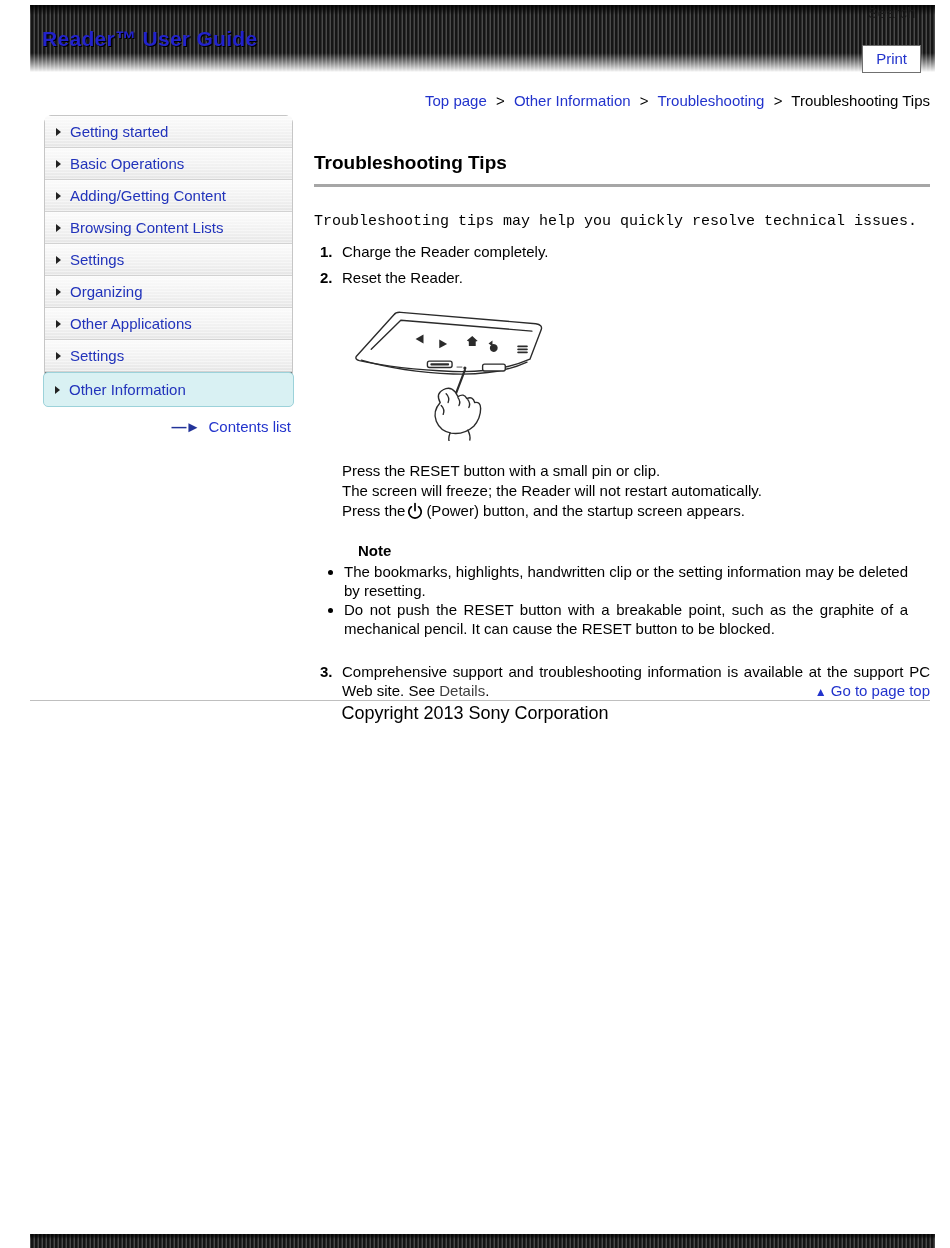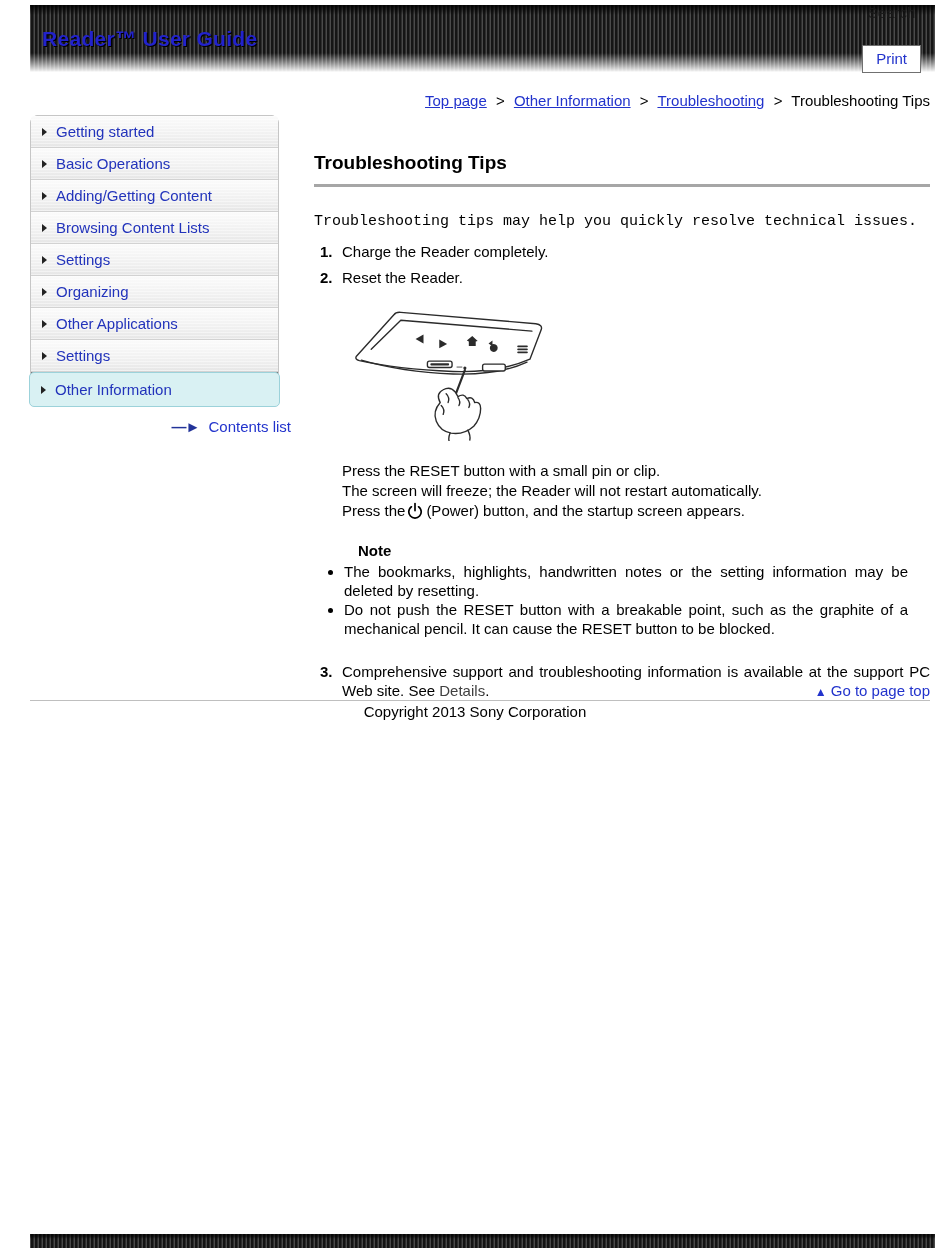--- a/index.html
+++ b/index.html
@@ -27,27 +27,27 @@
   .header-right{ margin-left:auto; display:flex; align-items:center; gap:24px; padding-right:14px;flex-direction:column; }
   .search-link{ color:#1a1a1a; font-size:15px; }
   .print-button{
     background:#fff; border:1px solid #707070; color:#2233cc; font-size:15px;
     padding:4px 13px; line-height:18px; cursor:pointer;
     font-family:"Liberation Sans","DejaVu Sans",sans-serif;
   }
 
   
   .breadcrumb{ position:absolute; top:92px; right:20px; font-size:15px; white-space:nowrap; }
-  .breadcrumb .bc-link{ color:#2233cc;text-decoration:underline; }
+  .breadcrumb .bc-link{ color:#2233cc; }
   .breadcrumb .bc-sep{ color:#000; margin:0 5px; }
   .breadcrumb .bc-current{ color:#000; }
 
   
   .sidebar{
-    position:absolute; left:30px; top:115px; width:249px;
+    position:absolute; left:44px; top:115px; width:249px;
     border:1px solid #c6c6c6; border-radius:8px; background:#737373;
   }
   .side-item{
     height:32px; display:flex; align-items:center; cursor:pointer;
     border-bottom:1px solid #d2d2d2;
     background:
       repeating-linear-gradient(180deg, rgba(255,255,255,.45) 0 1px, rgba(0,0,0,0) 1px 3px),
       linear-gradient(180deg,#fbfbfb 0%,#efefef 70%,#e6e6e6 100%);
   }
   .side-item:first-child{ border-radius:3px 3px 0 0; }
@@ -87,21 +87,21 @@
 
   .note{ margin:20px 0 24px 6px; width:588px; }
   .note-title{ font-weight:bold; line-height:19px;margin-left:38px; }
   .note ul{ margin:2px 0 0 0; padding-left:24px; }
   .note li{ line-height:19px; text-align:justify; margin:0; }
 
   
   .go-top{ position:absolute; top:682px; right:20px; font-size:15px; color:#2233cc; }
   .go-top .up-tri{ font-size:12px; margin-right:4px; }
   .footer-rule{ position:absolute; top:700px; left:30px; width:900px; border-top:1px solid #bfbfbf; }
-  .copyright{ position:absolute; top:703px; left:0; width:950px; text-align:center; font-size:15px; }
+  .copyright{ position:absolute; top:703px; left:0; width:950px; text-align:center; font-size:18px; }
 
   .bottom-bar{
     position:absolute; left:30px; bottom:0; width:905px; height:14px;
     background:
       linear-gradient(180deg, rgba(0,0,0,.6) 0 2px, rgba(0,0,0,0) 5px),
       repeating-linear-gradient(90deg,#4a4a4a 0 1px,#151515 1px 3px,#2e2e2e 3px 4px);
   }
 </style>
 </head>
 <body>
@@ -225,21 +225,21 @@
               <path d="M4.4 4.8 A 6.2 6.2 0 1 0 11.6 4.8"></path>
               <path d="M8 1.5 V 8.6"></path>
             </svg><span>(Power) button, and the startup screen appears.</span></p>
       </div>
     </div>
   </div>
 
   <div class="note">
     <div class="note-title">Note</div>
     <ul>
-      <li>The bookmarks, highlights, handwritten notes or the setting information may be deleted by resetting.</li>
+      <li>The bookmarks, highlights, handwritten clip or the setting information may be deleted by resetting.</li>
       <li>Do not push the RESET button with a breakable point, such as the graphite of a mechanical pencil. It can cause the RESET button to be blocked.</li>
     </ul>
   </div>
 
   <div class="step">
     <div class="step-num">3.</div>
     <div class="step-body"><span>Comprehensive support and troubleshooting information is available at the support PC Web site. See </span><a class="inline-link">Details</a><span>.</span></div>
   </div>
 </div>
 

